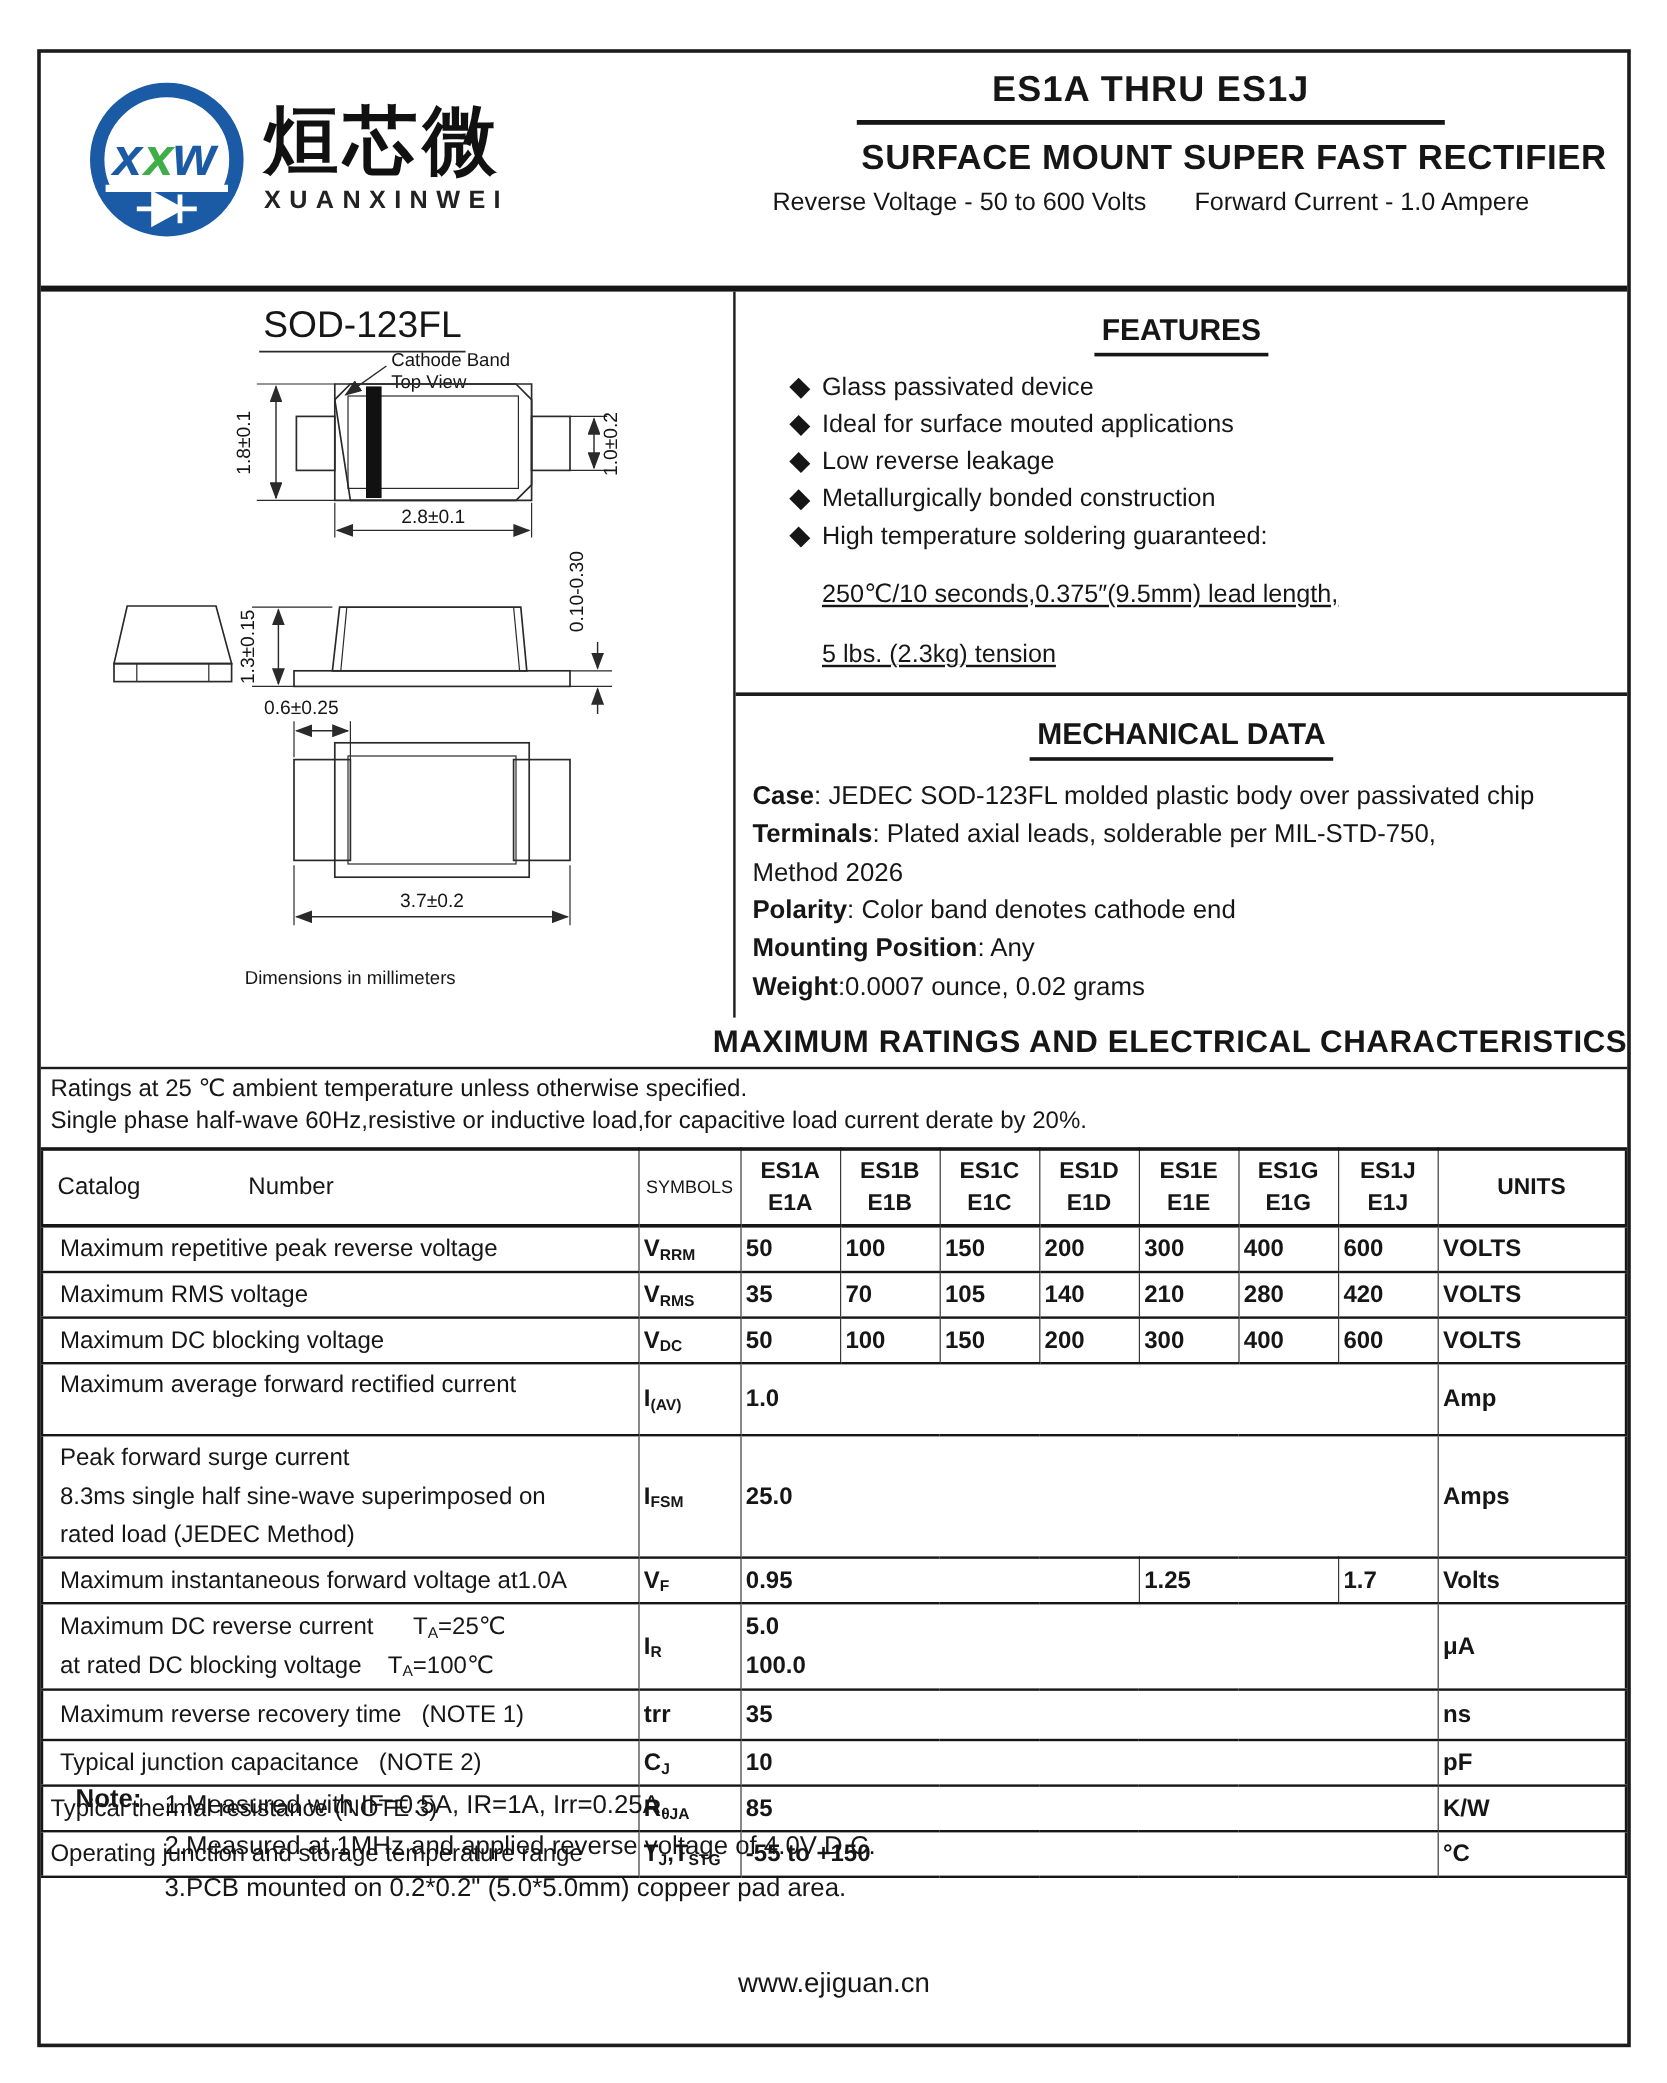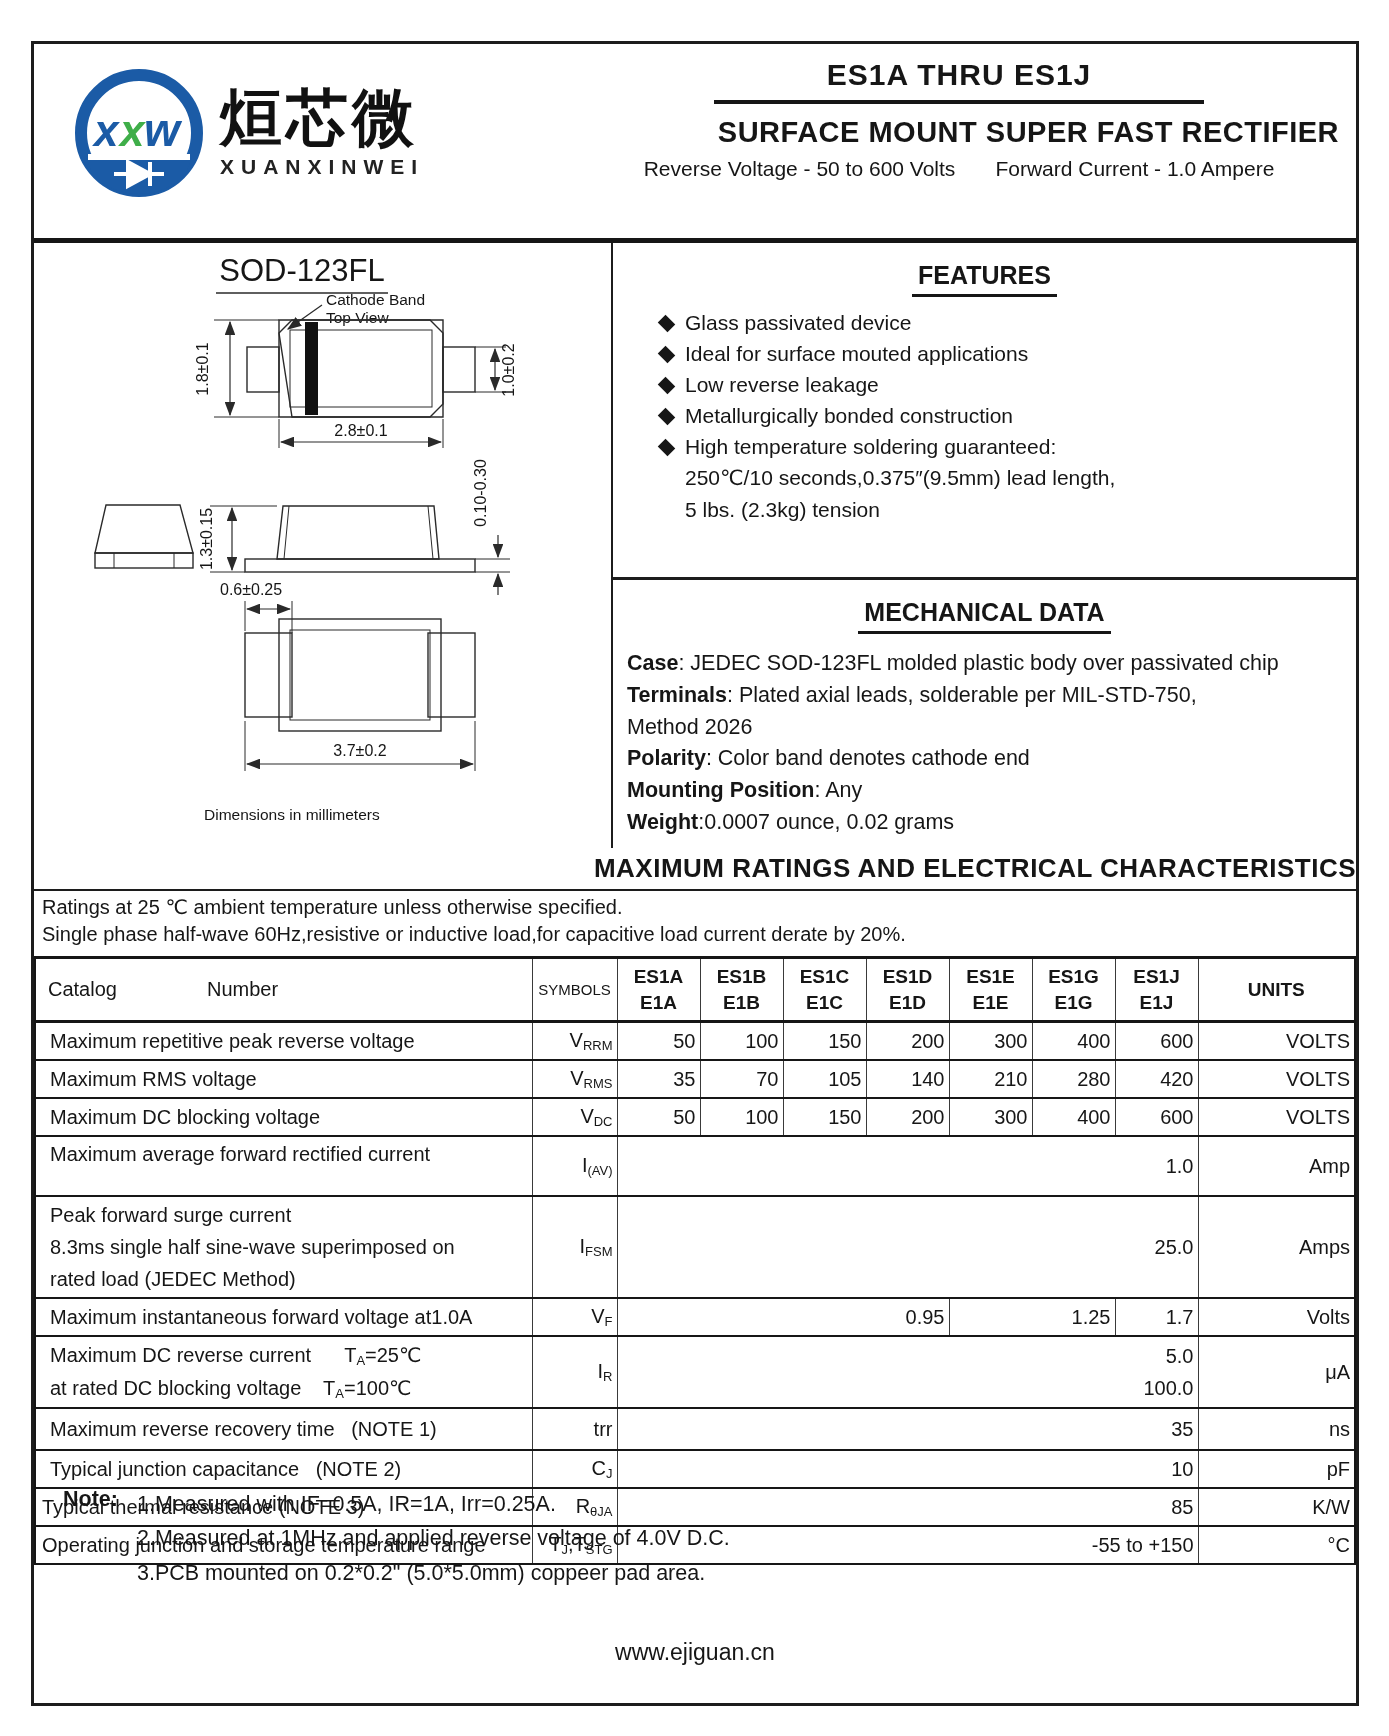--- a/index.html
+++ b/index.html
@@ -23,41 +23,41 @@
   .main{position:absolute;left:0;top:199px;width:100%;height:605px;}
   .left-pane{position:absolute;left:0;top:0;width:577px;height:605px;border-right:2px solid #1c1c1c;}
   .right-pane{position:absolute;left:579px;top:0;width:743px;height:605px;}
   .features-box{position:absolute;left:0;top:0;width:100%;height:334px;border-bottom:3px solid #1c1c1c;}
   .mech-box{position:absolute;left:0;top:337px;width:100%;height:268px;}
   .box-title{font-size:25px;font-weight:bold;text-align:center;margin-top:18px;}
   .box-title span{display:inline-block;border-bottom:3px solid #161616;padding:0 6px 4px 6px;}
   .feat-list{margin:14px 0 0 48px;font-size:21px;}
   .feat-item{display:flex;align-items:center;margin-top:7px;}
   .feat-bullet{width:11px;height:11px;background:#161616;transform:rotate(45deg) scaleX(1.25);margin-right:13px;flex:0 0 auto;}
-  .feat-cont{margin:6px 0 0 24px;line-height:1.25;}
+  .feat-cont{margin:24px 0 0 24px;line-height:1.25;text-decoration:underline;}
   .mech-lines{margin:14px 16px 0 14px;font-size:21.5px;line-height:1.48;}
   .mech-lines b{font-weight:bold;}
 
   
   .band{position:absolute;left:0;top:804px;width:100%;height:41px;border-bottom:2px solid #1c1c1c;
         display:flex;align-items:center;justify-content:flex-end;}
   .band-title{font-size:26px;font-weight:bold;letter-spacing:0.5px;}
   .intro{position:absolute;left:8px;top:850px;font-size:20px;line-height:1.35;}
 
   
   .tbl-wrap{position:absolute;left:0;top:912px;width:1322px;}
   table{border-collapse:collapse;table-layout:fixed;width:1322px;font-size:20px;}
   th,td{border-left:1px solid #3a3a3a;border-right:1px solid #3a3a3a;
         border-top:2px solid #161616;border-bottom:2px solid #161616;
         padding:2px 4px;vertical-align:middle;}
   tr.head-row th{border-bottom:3px solid #161616;font-weight:bold;}
   td.c-lab{text-align:left;padding-left:14px;}
   td.c-lab.noind{padding-left:6px;}
   td.vtop{vertical-align:top;padding-top:1px;}
-  .c-sym,.c-val,.c-units{text-align:right;}
+  .c-sym,.c-val,.c-units{text-align:left;font-weight:bold;}
   .sb{font-size:13px;font-weight:inherit;vertical-align:-3px;letter-spacing:0;}
   .dev-th div{line-height:1.35;font-size:19px;}
   .sym-th{font-size:15px;font-weight:normal !important;}
   .units-th{font-size:19px;}
   .lab-head{font-size:20px;font-weight:normal !important;text-align:left;padding-left:12px;}
   .lab-head .gap{display:inline-block;width:90px;}
   .val-line{line-height:1.6;}
 
   
   .notes{position:absolute;left:29px;top:1443px;font-size:21.5px;}

